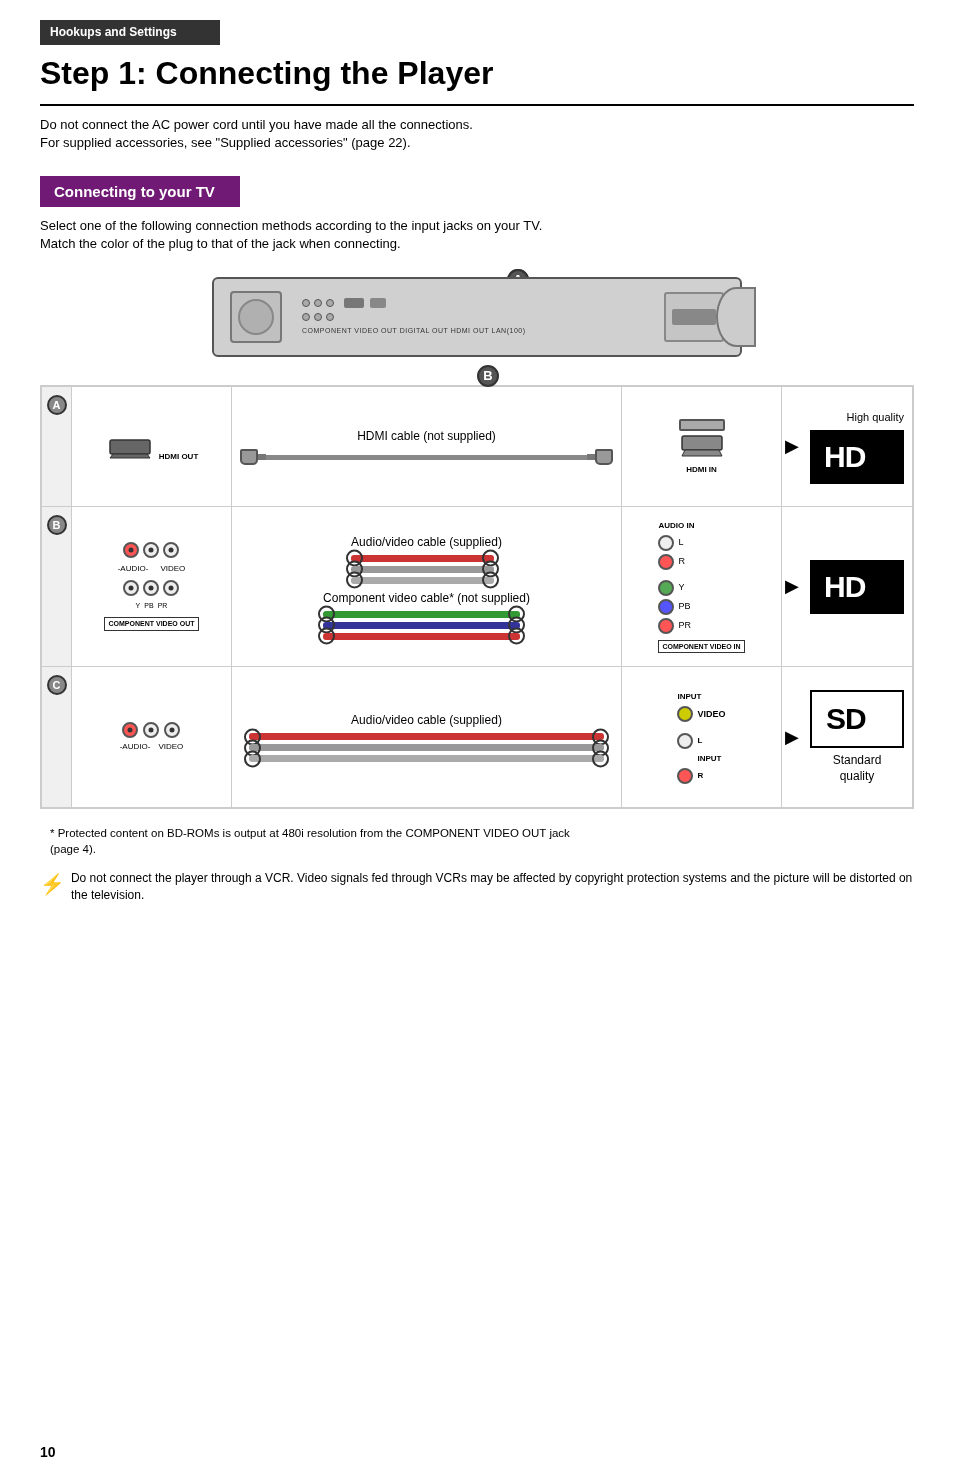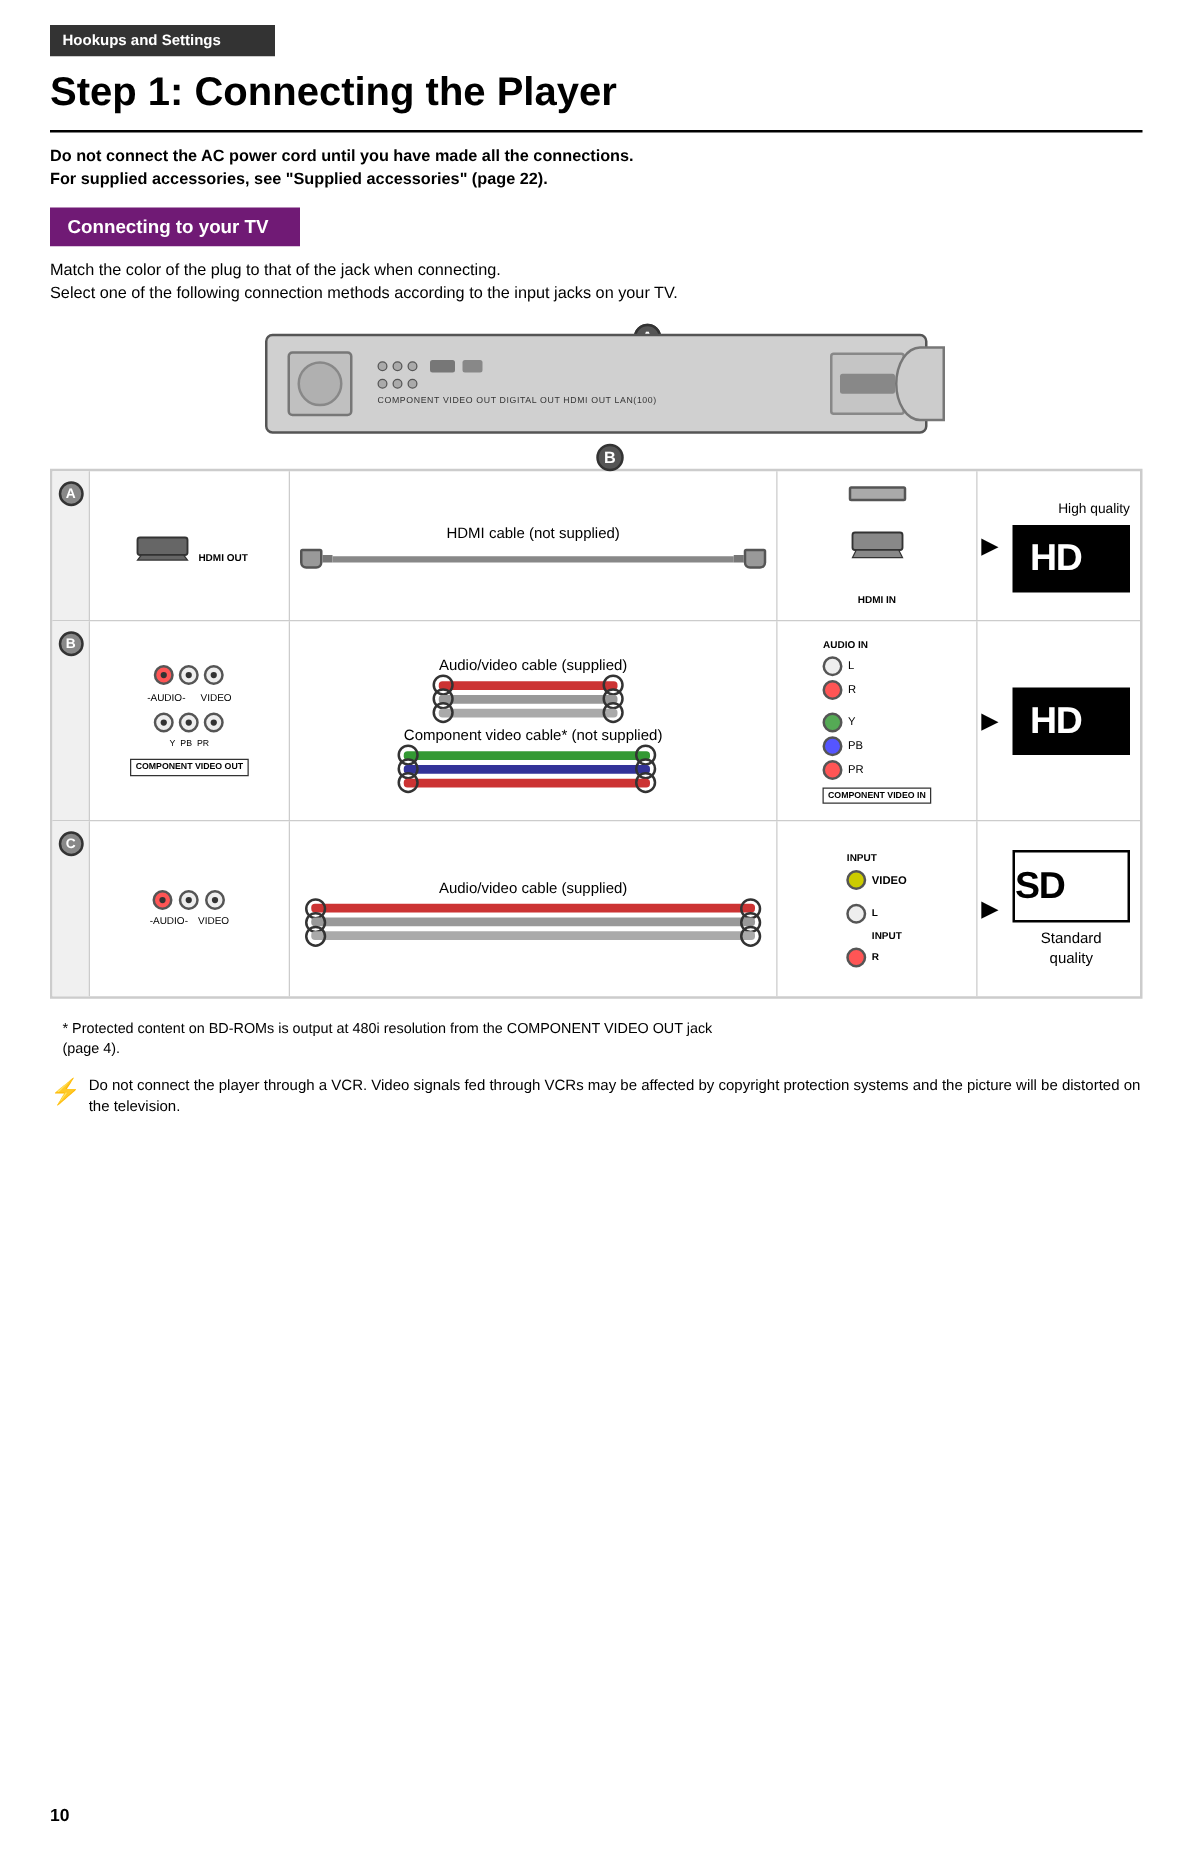--- a/index.html
+++ b/index.html
@@ -27,23 +27,22 @@
 
     .page-title {
       font-size: 32px;
       font-weight: bold;
       margin-bottom: 10px;
       border-bottom: 2px solid #000;
       padding-bottom: 8px;
     }
 
     .intro-text {
-      margin-bottom: 14px;
+      margin-bottom: 24px;
       font-size: 13px;
-      font-weight: bold;
     }
 
     .subsection-header {
       background: #701a75;
       color: #fff;
       font-size: 15px;
       font-weight: bold;
       padding: 5px 14px;
       margin-bottom: 10px;
       display: inline-block;
@@ -177,21 +176,21 @@
       font-weight: bold;
       padding: 6px 14px;
       letter-spacing: -1px;
     }
 
     .sd-badge {
       background: #fff;
       color: #000;
       font-size: 30px;
       font-weight: bold;
-      padding: 6px 0;
+      padding: 6px 14px;
       border: 2px solid #000;
       letter-spacing: -1px;
     }
 
     .cable-label {
       font-size: 12px;
       text-align: left;
       margin-bottom: 4px;
     }
 
@@ -261,21 +260,21 @@
       flex-direction: row;
       align-items: flex-end;
       gap: 4px;
     }
 
     
     .dest-a-device {
       display: flex;
       flex-direction: column;
       align-items: center;
-      gap: 20px;
+      gap: 0;
     }
 
     
     .src-c-ports {
       display: flex;
       flex-direction: column;
       align-items: center;
       gap: 3px;
     }
 
@@ -355,22 +354,22 @@
 <div class="intro-text">
   <div>Do not connect the AC power cord until you have made all the connections.</div>
   <div>For supplied accessories, see "Supplied accessories" (page 22).</div>
 </div>
 
 <div>
   <div class="subsection-header">Connecting to your TV</div>
 </div>
 
 <div class="select-text">
+  <div>Select one of the following connection methods according to the input jacks on your TV.</div>
   <div>Match the color of the plug to that of the jack when connecting.</div>
-  <div>Select one of the following connection methods according to the input jacks on your TV.</div>
 </div>
 
 <div class="device-diagram">
   <div style="position:relative; display:inline-flex; flex-direction:column; align-items:center;">
 
     <div style="display:flex; gap:50px; margin-bottom:8px; position:relative; left:30px;">
       <div class="callout-label" style="background:#555; color:#fff; border-color:#333;">C</div>
       <div class="callout-label" style="background:#555; color:#fff; border-color:#333;">A</div>
     </div>
 

